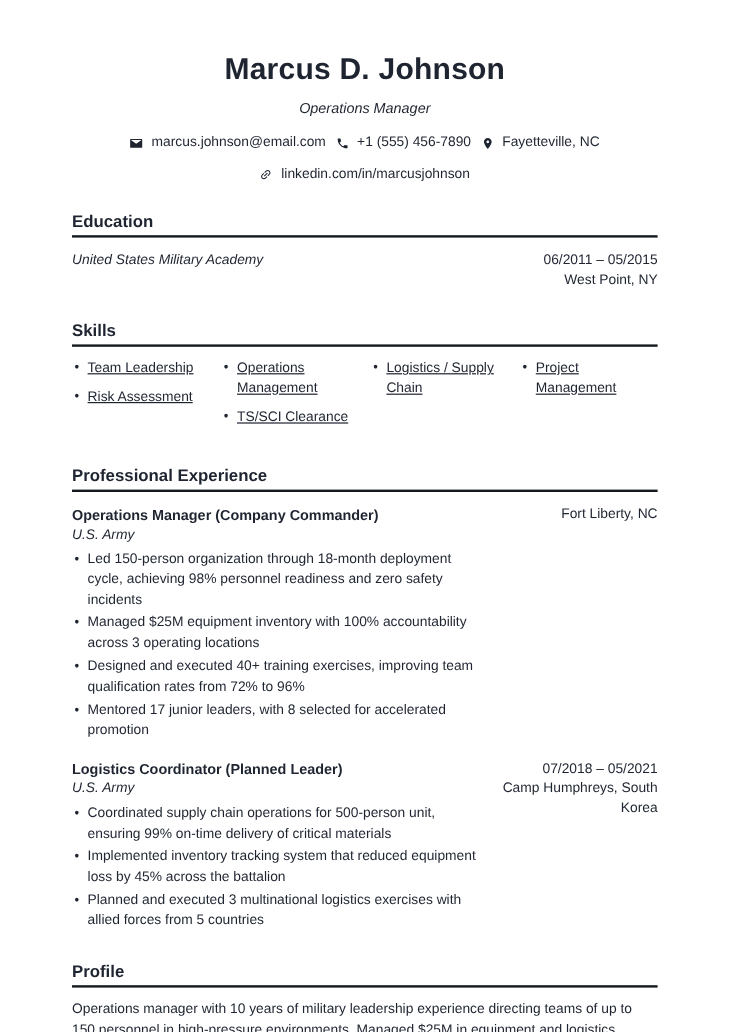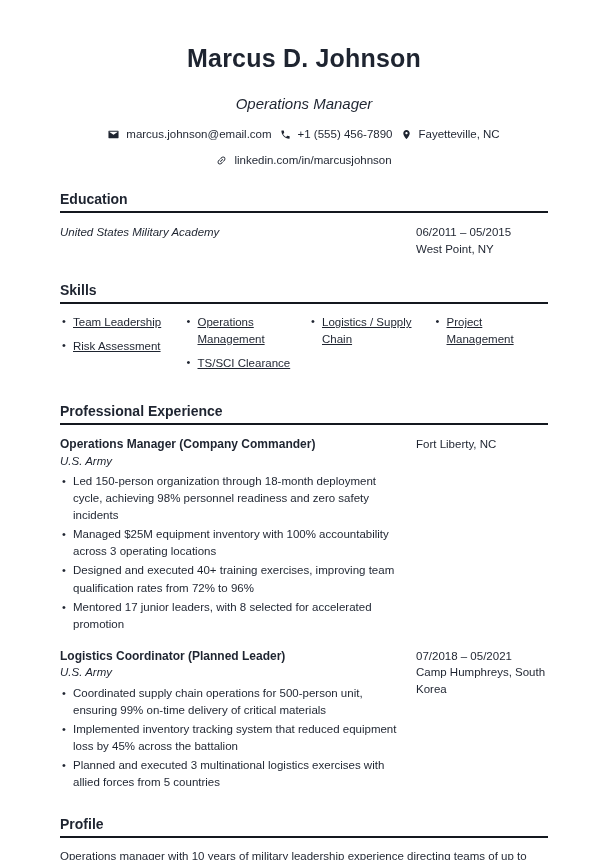--- a/index.html
+++ b/index.html
@@ -13,39 +13,39 @@
     width:608px;height:860px;margin:0 auto;position:relative;
     background:var(--bg);
     font-family:"Liberation Sans","DejaVu Sans",sans-serif;
     color:var(--text);
     -webkit-font-smoothing:antialiased;
   }
   .page{padding:44px 60px 30px 60px;}
 
   
   .name{font-size:25px;font-weight:800;text-align:center;letter-spacing:.2px;}
-  .job-title{font-size:15px;font-style:italic;text-align:center;margin-top:22px;font-weight:400;}
+  .job-title{font-size:12px;font-style:italic;text-align:center;margin-top:10px;font-weight:400;}
   .contact-row{display:flex;justify-content:center;align-items:center;gap:8px;margin-top:16px;}
   .contact-row + .contact-row{margin-top:14px;}
   .contact-item{display:inline-flex;align-items:center;gap:7px;font-size:11.5px;}
   .cicon{width:11px;height:11px;flex:0 0 auto;display:inline-block;}
   .cicon svg{display:block;width:100%;height:100%;fill:currentColor;}
   .rot{transform:rotate(0deg);}
 
   
   .section{margin-top:25px;}
   .section-heading{
     font-size:14px;font-weight:800;padding-bottom:4px;
     border-bottom:2px solid var(--rule);
   }
 
   
   .entry{display:flex;gap:10px;margin-top:11px;}
   .entry-left{flex:1;min-width:0;}
-  .entry-right{flex:0 0 132px;text-align:left;font-size:11.5px;line-height:1.45;}
+  .entry-right{flex:0 0 132px;text-align:right;font-size:11.5px;line-height:1.45;}
   .entry-title{font-size:12px;font-weight:800;line-height:1.4;}
   .entry-sub{font-size:11.5px;font-style:italic;line-height:1.5;}
 
   ul.bullets{list-style:none;margin-top:3px;}
   ul.bullets li{
     position:relative;padding-left:13px;
     font-size:11.5px;line-height:1.48;margin-top:2px;
   }
   ul.bullets li::before{
     content:"•";position:absolute;left:2px;top:0;font-size:11px;

